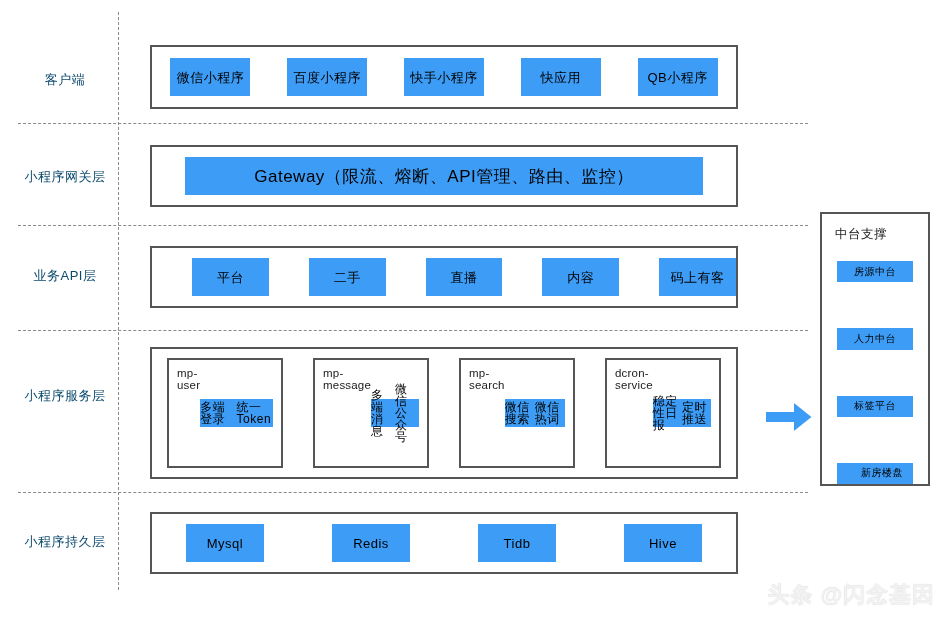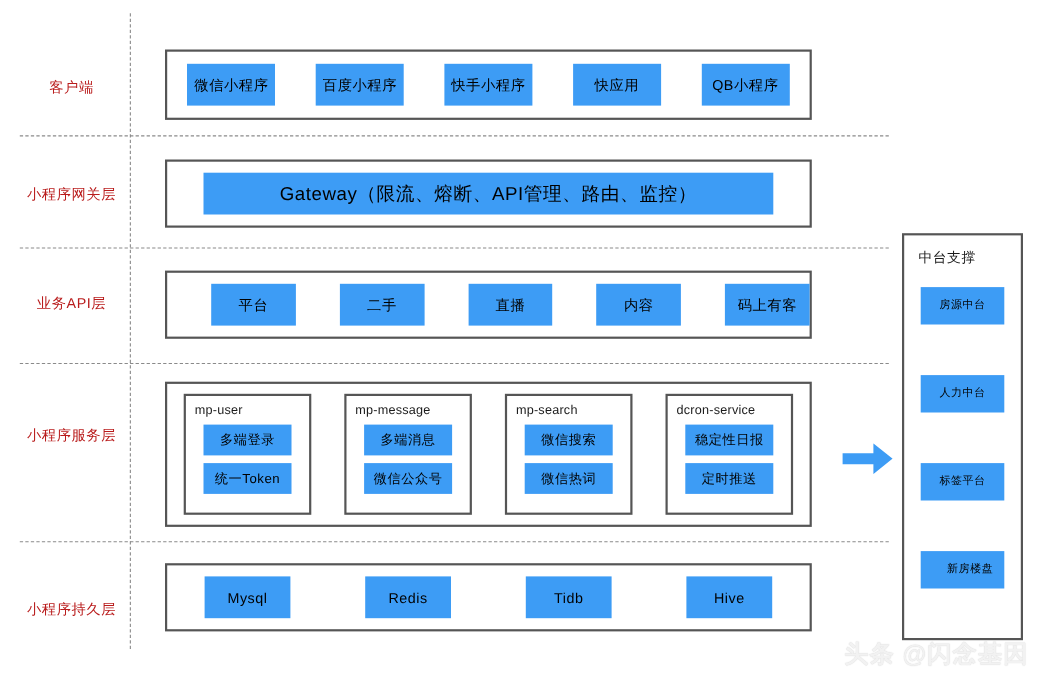--- a/index.html
+++ b/index.html
@@ -40,29 +40,29 @@
   .h-dash.d3 { top: 330px; }
   .h-dash.d4 { top: 492px; }
 
   
   .layer-label {
     position: absolute;
     left: 18px;
     width: 94px;
     text-align: center;
     font-size: 13px;
-    color: #b91c1c;
+    color: #0c4a6e;
     letter-spacing: 0.5px;
     line-height: 16px;
   }
   .layer-label.l1 { top: 72px; }
   .layer-label.l2 { top: 169px; }
   .layer-label.l3 { top: 268px; }
   .layer-label.l4 { top: 388px; text-align: center; }
-  .layer-label.l5 { top: 546px; }
+  .layer-label.l5 { top: 534px; }
 
   
   .panel {
     position: absolute;
     left: 150px;
     width: 588px;
     background: #ffffff;
     border: 2px solid #555555;
     display: flex;
     align-items: center;
@@ -96,21 +96,21 @@
   }
 
   
   .svc-box {
     width: 116px;
     height: 110px;
     border: 2px solid #555555;
     background: #ffffff;
     padding: 7px 8px 0 8px;
     display: flex;
-    flex-direction: column;
+    flex-direction: row;
     align-items: center;
   }
   .svc-title {
     align-self: flex-start;
     font-size: 11.5px;
     color: #1a1a1a;
     margin-bottom: 7px;
     letter-spacing: 0.2px;
   }
   .chip-svc {
@@ -128,21 +128,21 @@
     width: 52px;
     height: 38px;
   }
 
   
   .right-col {
     position: absolute;
     left: 820px;
     top: 212px;
     width: 110px;
-    height: 370px;
+    height: 274px;
     border: 2px solid #555555;
     background: #ffffff;
     padding: 12px 0 0 0;
     display: flex;
     flex-direction: column;
     align-items: center;
   }
   .right-title {
     align-self: flex-start;
     margin-left: 13px;

